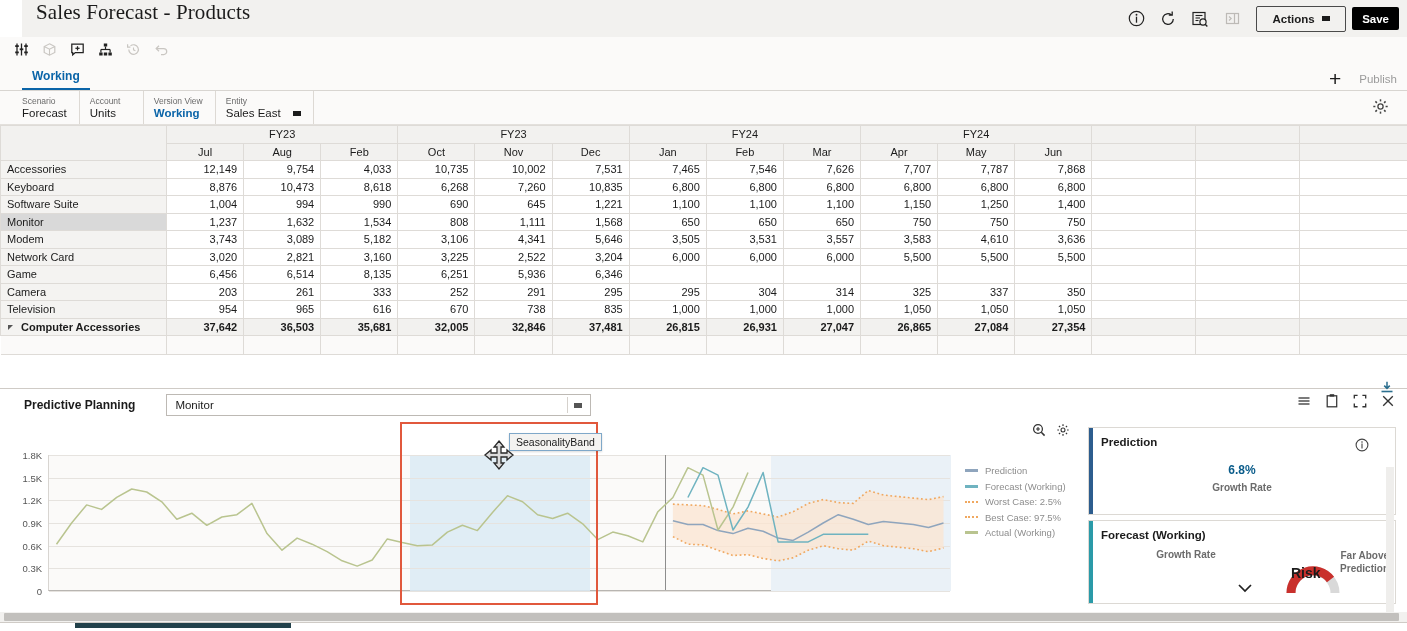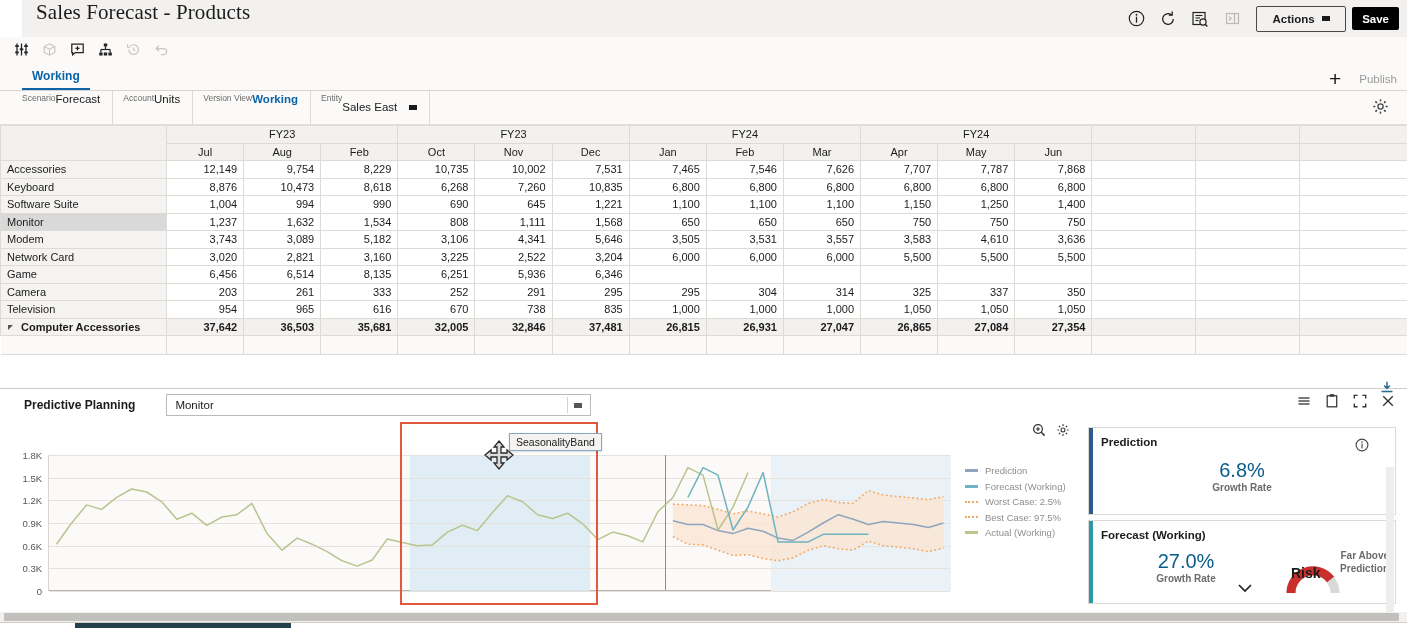--- a/index.html
+++ b/index.html
@@ -69,21 +69,21 @@
   #plus-btn { font-size:21px; line-height:15px; color:#1b1b1b; cursor:pointer; font-weight:300; }
   #publish-btn { font-size:11.5px; color:#9b9b9b; cursor:pointer; }
 
   
   #povbar {
     height:34px; background:#fbfaf9; display:flex; align-items:stretch;
     padding-left:22px; position:relative;
     border-bottom:1px solid #e3e0dc;
   }
   .pov {
-    display:flex; flex-direction:row; 
+    display:flex; flex-direction:column; justify-content:center;
     padding:2px 12px 2px 0; margin-right:10px;
     border-right:1px solid #ddd9d4; min-width:54px; cursor:pointer;
   }
   .pov:last-of-type { border-right:1px solid #ddd9d4; }
   .pov-lbl { font-size:8.5px; color:#6b6b6b; line-height:11px; }
   .pov-val { font-size:11.5px; color:#1b1b1b; line-height:13px; }
   .pov-val.blue { color:#0a64a8; font-weight:bold; }
   .pov-inline { display:flex; align-items:center; gap:12px; }
   #gear-pov { position:absolute; right:18px; top:7px; cursor:pointer; }
 
@@ -168,21 +168,21 @@
 
   
   #cards { position:absolute; left:1088px; top:38px; width:308px; }
   .card {
     background:#fff; border:1px solid #dcd9d4; position:relative;
     margin-bottom:5px; padding:8px 12px 10px 12px;
   }
   .card .accent { position:absolute; left:0; top:0; bottom:0; width:4px; }
   .card-title { font-size:11.5px; font-weight:bold; color:#1b1b1b; margin-bottom:2px; }
   .card-body { text-align:center; }
-  .card-pct { font-size:20px; font-weight:normal; color:#0a5c8a; line-height:24px; }
+  .card-pct { font-size:12px; font-weight:bold; color:#0a5c8a; line-height:24px; }
   .card-sub { font-size:10px; font-weight:bold; color:#6b6b6b; }
   #info-pred { position:absolute; right:26px; top:10px; cursor:pointer; }
   #risk-wrap { position:absolute; right:52px; top:30px; width:60px; height:44px; }
   #risk-label { position:absolute; left:8px; top:14px; font-size:14px; font-weight:bold; color:#1b1b1b; }
   #far-above { position:absolute; right:6px; top:28px; font-size:10px; font-weight:bold; color:#6b6b6b; text-align:right; line-height:13px; }
   #chev-dn { position:absolute; left:148px; bottom:8px; cursor:pointer; }
   #right-scroll { position:absolute; right:2px; top:40px; width:8px; height:170px; }
   #right-scroll .track { position:absolute; inset:0; background:#efeeec; }
 
   
@@ -369,21 +369,21 @@
           <th class="blankcol"></th>
           <th class="blankcol"></th>
           <th class="blankcol" style="border-right: none;"></th>
         </tr>
     </thead>
     <tbody id="grid-body">
         <tr>
           <td class="rowlbl"><span>Accessories</span></td>
           <td class="num">12,149</td>
           <td class="num">9,754</td>
-          <td class="num">8,229</td>
+          <td class="num">4,033</td>
           <td class="num">10,735</td>
           <td class="num">10,002</td>
           <td class="num">7,531</td>
           <td class="num">7,465</td>
           <td class="num">7,546</td>
           <td class="num">7,626</td>
           <td class="num">7,707</td>
           <td class="num">7,787</td>
           <td class="num">7,868</td>
           <td class="num"></td>
@@ -734,21 +734,20 @@
       <div class="card-body" style="margin-top:10px">
         <div class="card-pct">6.8%</div>
         <div class="card-sub">Growth Rate</div>
       </div>
     </div>
 
     <div class="card" style="height:84px">
       <div class="accent" style="background:#2a9aa8"></div>
       <div class="card-title">Forecast (Working)</div>
       <div class="card-body" style="margin-top:8px;width:170px">
-        <div class="card-pct">27.0%</div>
         <div class="card-sub">Growth Rate</div>
       </div>
       <div id="chev-dn">
         <svg width="16" height="10" viewBox="0 0 16 10">
             <path d="M2 2l6 6 6-6" fill="none" stroke="#222" stroke-width="1.7"></path>
           </svg>
       </div>
       <div id="risk-wrap">
         <svg width="60" height="50" viewBox="0 0 60 50">
           <path d="M8 42 A22 22 0 0 1 52 42" fill="none" stroke="#d9d9d9" stroke-width="9"></path>

